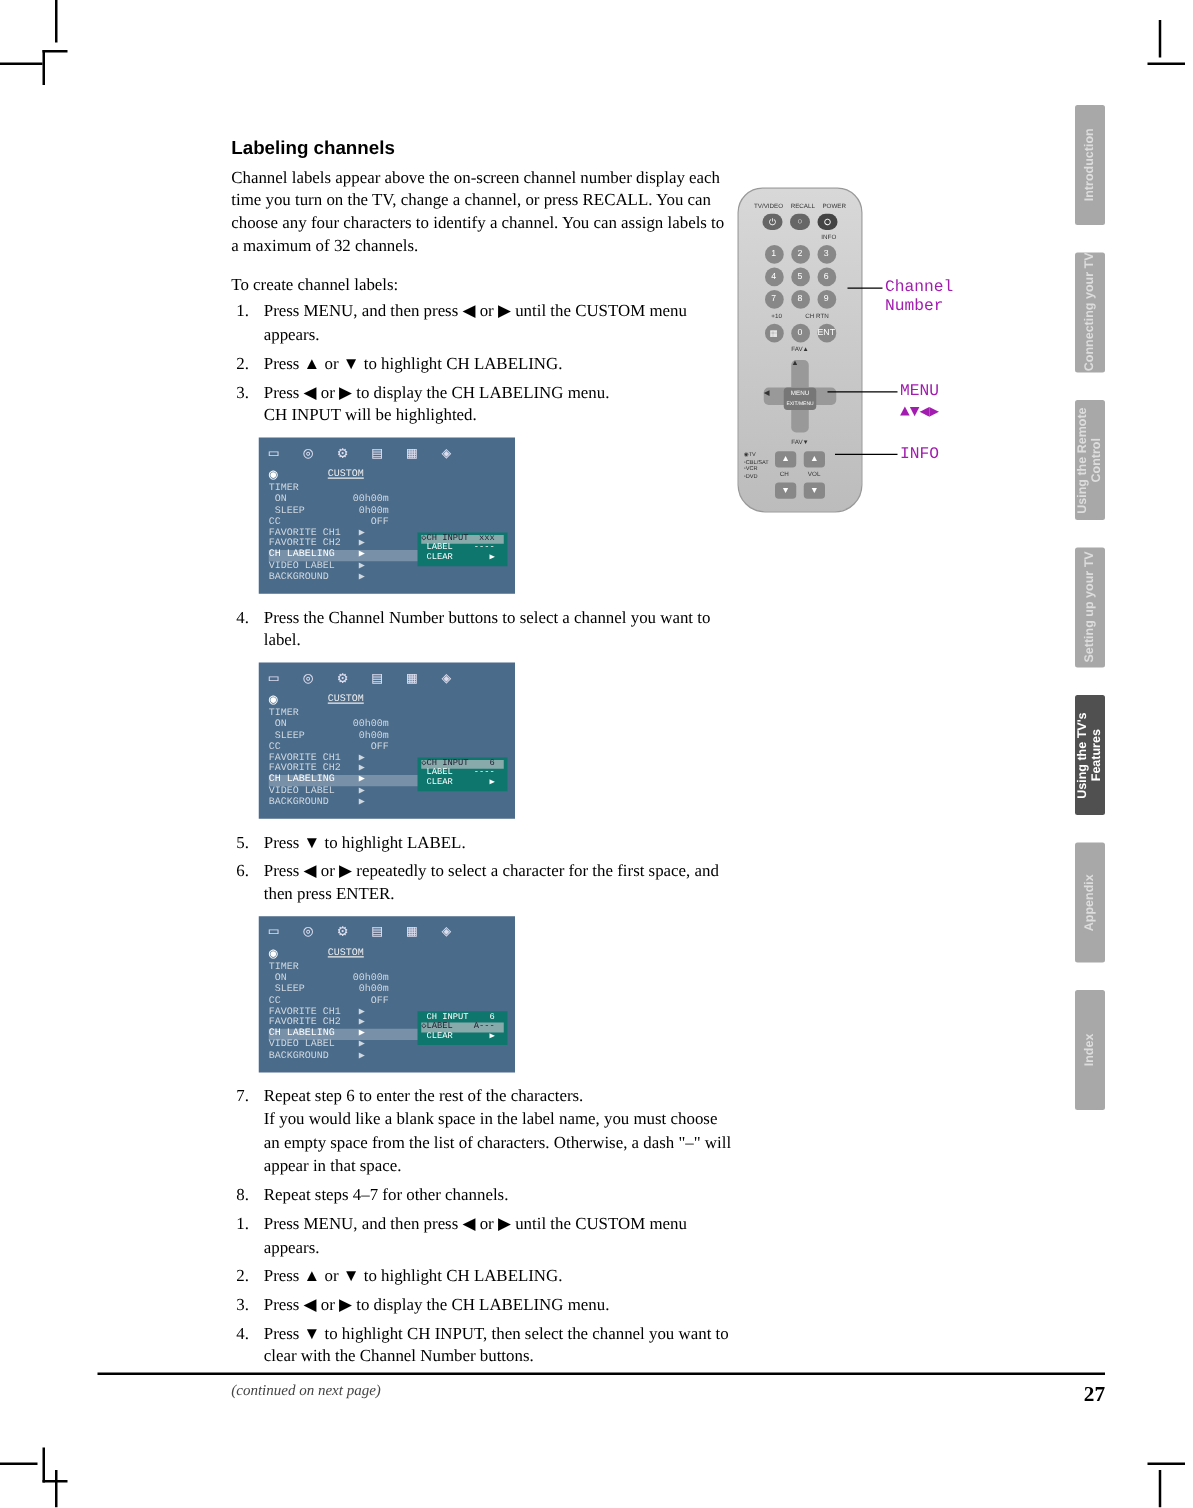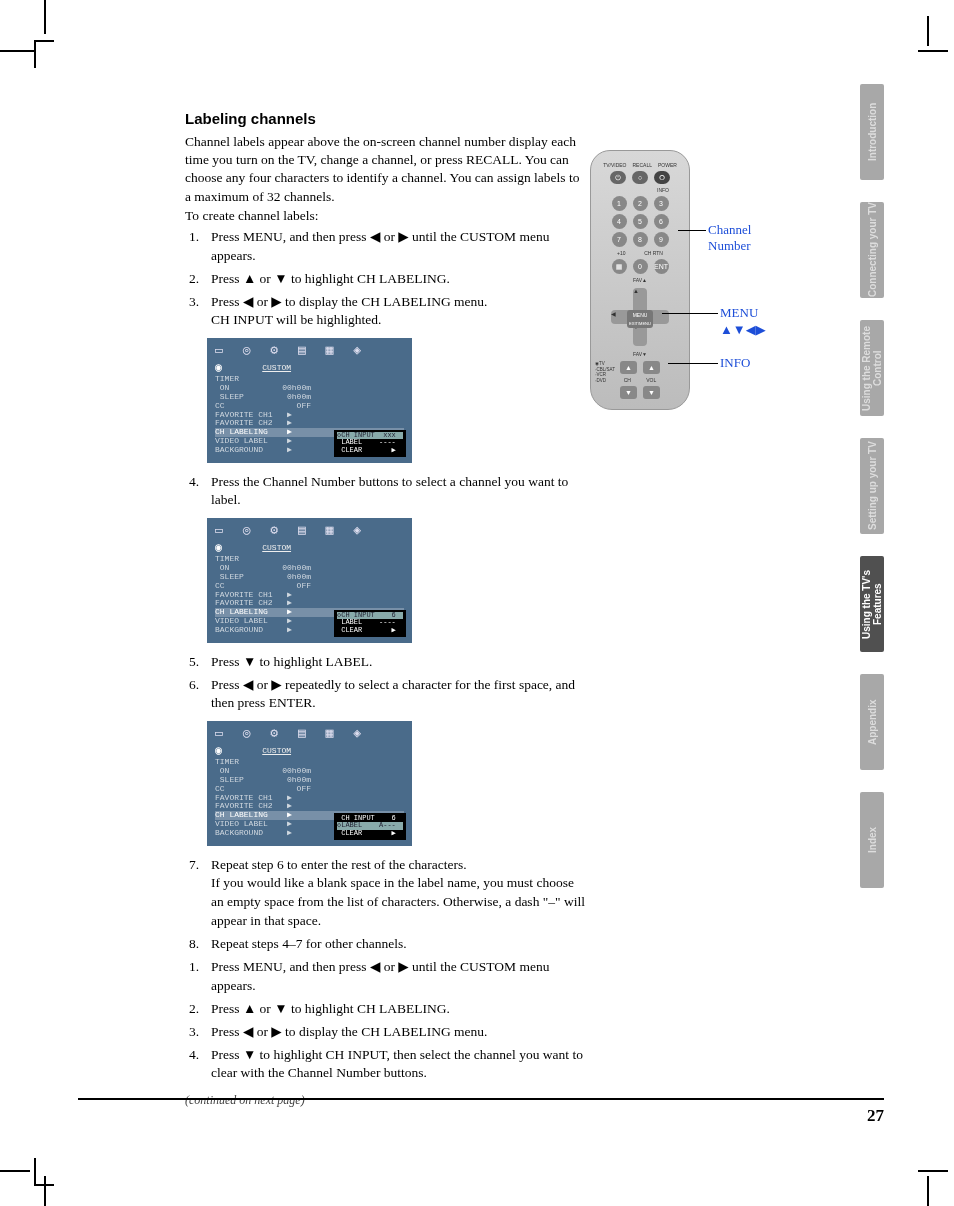--- a/index.html
+++ b/index.html
@@ -19,48 +19,48 @@
     .cm-bl-v { left: 44px; bottom: 0; width: 2px; height: 30px; background: #000; }
     .cm-bl-h { left: 0; bottom: 34px; width: 30px; height: 2px; background: #000; }
     .cm-br-v { right: 25px; bottom: 0; width: 2px; height: 30px; background: #000; }
     .cm-br-h { right: 6px; bottom: 34px; width: 30px; height: 2px; background: #000; }
     .fold { position: absolute; width: 20px; height: 28px; }
     .fold-t { left: 34px; top: 40px; border-top: 2px solid #000; border-left: 2px solid #000; }
     .fold-b { left: 34px; bottom: 20px; border-bottom: 2px solid #000; border-left: 2px solid #000; }
 
     .page { position: absolute; left: 185px; top: 110px; width: 400px; }
     h2 { font-family: Arial, sans-serif; font-size: 15px; font-weight: bold; margin-bottom: 6px; }
-    .intro { font-size: 13.5px; line-height: 1.35; margin-bottom: 2px; }
+    .intro { font-size: 13.5px; line-height: 1.35; margin-bottom: 14px; }
     .lead { font-size: 13.5px; margin-bottom: 4px; }
     ol { list-style: none; counter-reset: item; }
     ol > li { font-size: 13.5px; line-height: 1.4; margin-bottom: 4px; padding-left: 26px; position: relative; }
     ol > li::before { counter-increment: item; content: counter(item) "."; position: absolute; left: 4px; }
     .menu-fig { width: 205px; background: #4a6b8a; color: #fff; margin: 8px 0 10px 22px; padding: 6px 8px 8px; font-family: 'Courier New', monospace; font-size: 8px; line-height: 1.1; position: relative; }
     .menu-icons { color: #dde; font-size: 13px; letter-spacing: 6px; margin-bottom: 3px; }
     .menu-title { color: #eee; font-size: 8px; text-decoration: underline; margin: 2px 0 3px 36px; }
     .menu-rows { color: #d0d8e0; }
     .menu-rows .hl { background: #7890a8; color: #fff; display:inline-block; width:100%; }
-    .submenu { position: absolute; right: 6px; bottom: 6px; width: 72px; background: #000000; padding: 2px 3px; font-size: 7px; }
+    .submenu { position: absolute; right: 6px; bottom: 22px; width: 72px; background: #0f766e; padding: 2px 3px; font-size: 7px; }
     .submenu .hl2 { background:#8aa; color:#223; display:inline-block; width:100%; }
 
     .remote-block { position: absolute; left: 590px; top: 150px; width: 200px; }
     .remote { width: 100px; height: 260px; background: linear-gradient(#d8d8d8,#bcbcbc); border-radius: 20px 20px 22px 22px; border:1px solid #999; padding: 8px 6px; font-family: Arial; font-size: 6px; color:#333; position:relative; }
     .rrow { display:flex; justify-content:center; gap:6px; margin: 3px 0; }
     .rbtn { width: 16px; height: 13px; border-radius: 7px; background:#666; color:#fff; display:flex; align-items:center; justify-content:center; font-size:7px; }
     .rbtn.c { border-radius:50%; width:15px; height:15px; background:#888; }
     .rbtn.sq { border-radius:3px; width:17px; height:13px; background:#888; }
     .rlbl { font-size:5px; text-align:center; }
     .dpad { width: 62px; height: 62px; margin: 3px auto; position:relative; }
     .dpad .arm { position:absolute; background:#999; }
     .dpad .u { left:24px; top:2px; width:14px; height:22px; border-radius:4px 4px 0 0; }
     .dpad .d { left:24px; bottom:2px; width:14px; height:22px; border-radius:0 0 4px 4px; }
     .dpad .l { left:2px; top:24px; width:22px; height:14px; border-radius:4px 0 0 4px; }
     .dpad .r { right:2px; top:24px; width:22px; height:14px; border-radius:0 4px 4px 0; }
     .dpad .mid { position:absolute; left:18px; top:24px; width:26px; height:18px; background:#777; border-radius:3px; font-size:5px; color:#fff; text-align:center; line-height:8px; padding-top:1px;}
-    .callout { position:absolute; font-family: Liberation Serif, serif; font-size: 13px; color:#1d4ed8; }
+    .callout { position:absolute; font-family: Liberation Mono, monospace; font-size: 13px; color:#a21caf; }
     .callout .line { position:absolute; height:1px; background:#000; }
 
     .tabs { position: absolute; right: 70px; top: 84px; width: 24px; }
     .tab { width: 24px; height: 96px; background: #a8a8a8; color: #ddd; font-family: Arial; font-size: 10px; font-weight: bold; writing-mode: vertical-rl; transform: rotate(180deg); text-align: center; display:flex; align-items:center; justify-content:center; margin-bottom: 22px; border-radius: 2px; line-height: 1.1; }
     .tab.active { background: #505050; color: #fff; }
 
     .cont { font-style: italic; font-size: 12px; text-align: left; margin-top: 10px; color:#444; }
     .pagenum { position: absolute; right: 70px; top: 1106px; font-family: Liberation Serif, serif; font-weight: bold; font-size: 17px; }
     .rule { position:absolute; right:70px; top:1098px; width:806px; height:1.5px; background:#000; }
   </style>

